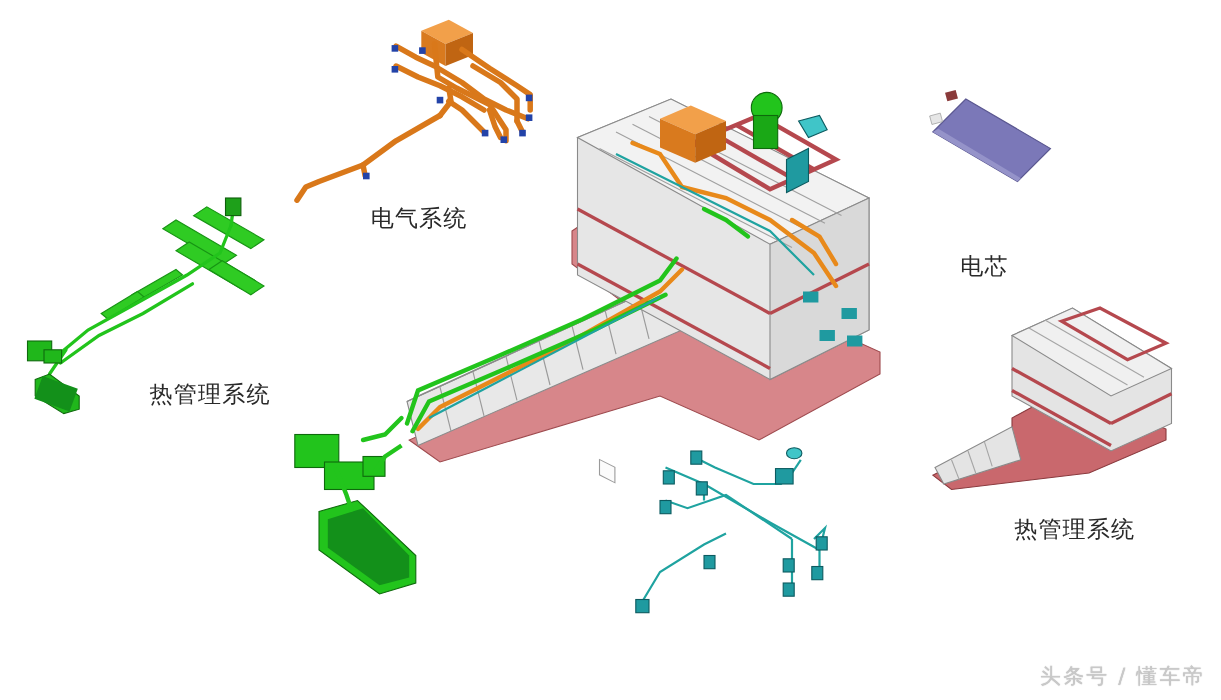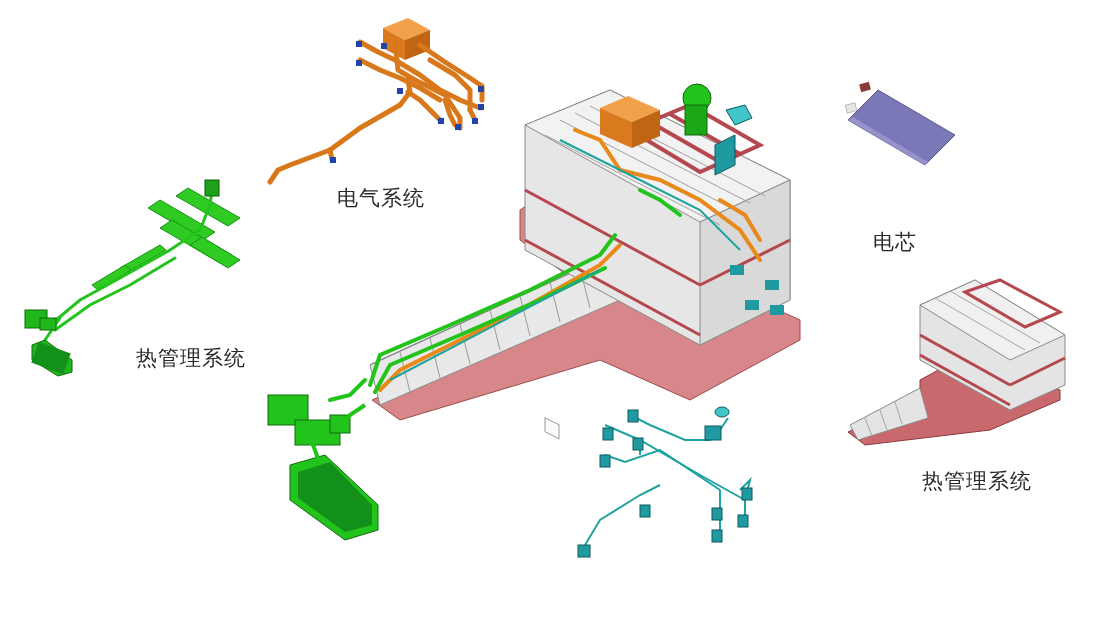--- a/index.html
+++ b/index.html
@@ -229,13 +229,14 @@
       </g>
       <ellipse cx="722" cy="412" rx="7" ry="5" fill="#40c5c8" stroke="#0c5b60" stroke-width="1"></ellipse>
     </g>
   </svg>
 
   <div class="label" style="left:337px; top:184px;">电气系统</div>
   <div class="label" style="left:873px; top:196px;margin-top:32px;">电芯</div>
   <div class="label" style="left:88px; top:344px;margin-left:48px;">热管理系统</div>
   <div class="label" style="left:922px; top:467px;">热管理系统</div>
 
+  <div class="watermark">头条号 / 懂车帝</div>
 </div>
 
 </body></html>

